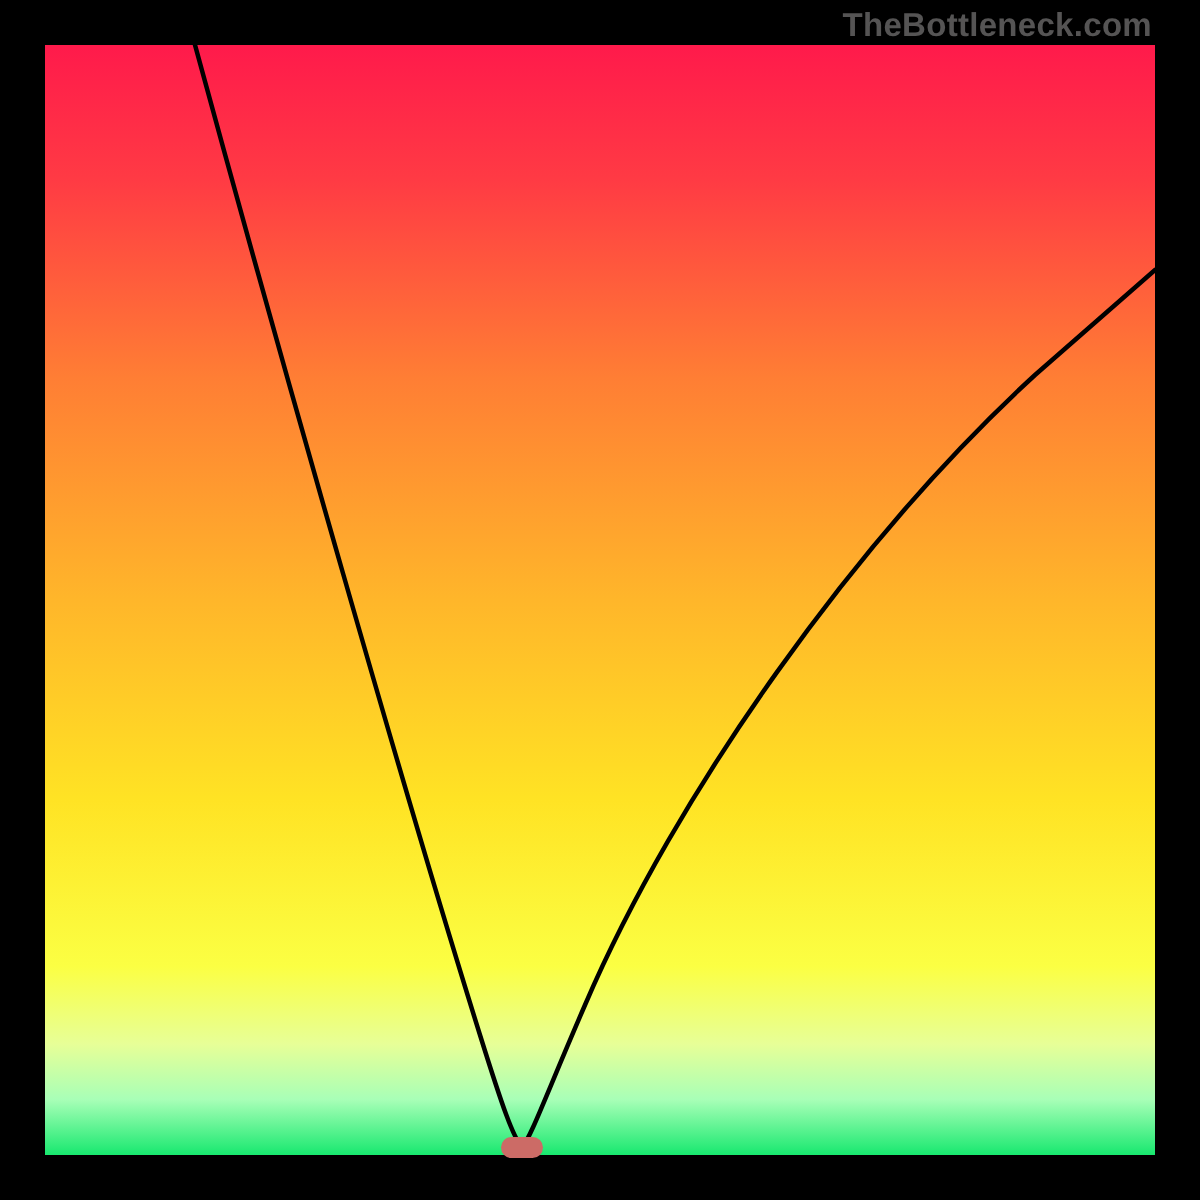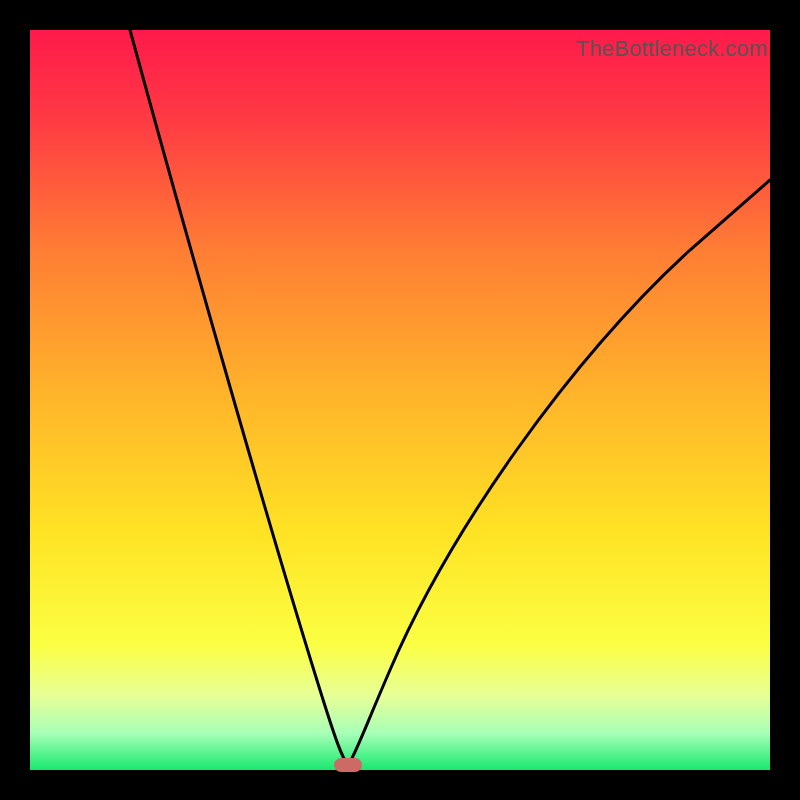--- a/index.html
+++ b/index.html
@@ -25,24 +25,23 @@
     top: 0;
     width: 740px;
     height: 740px;
   }
   .watermark {
     position: absolute;
     top: 4px;
     right: 32px;
     color: #555454;
     font-size: 22px;
-    font-weight: 400;
+    font-weight: 700;
     letter-spacing: 0.2px;
     user-select: none;
-    margin-top: 32px;
   }
   .marker {
     position: absolute;
     width: 28px;
     height: 14px;
     border-radius: 7px;
     background: #cc6b66;
     transform: translate(-50%, -50%);
   }
 </style>

